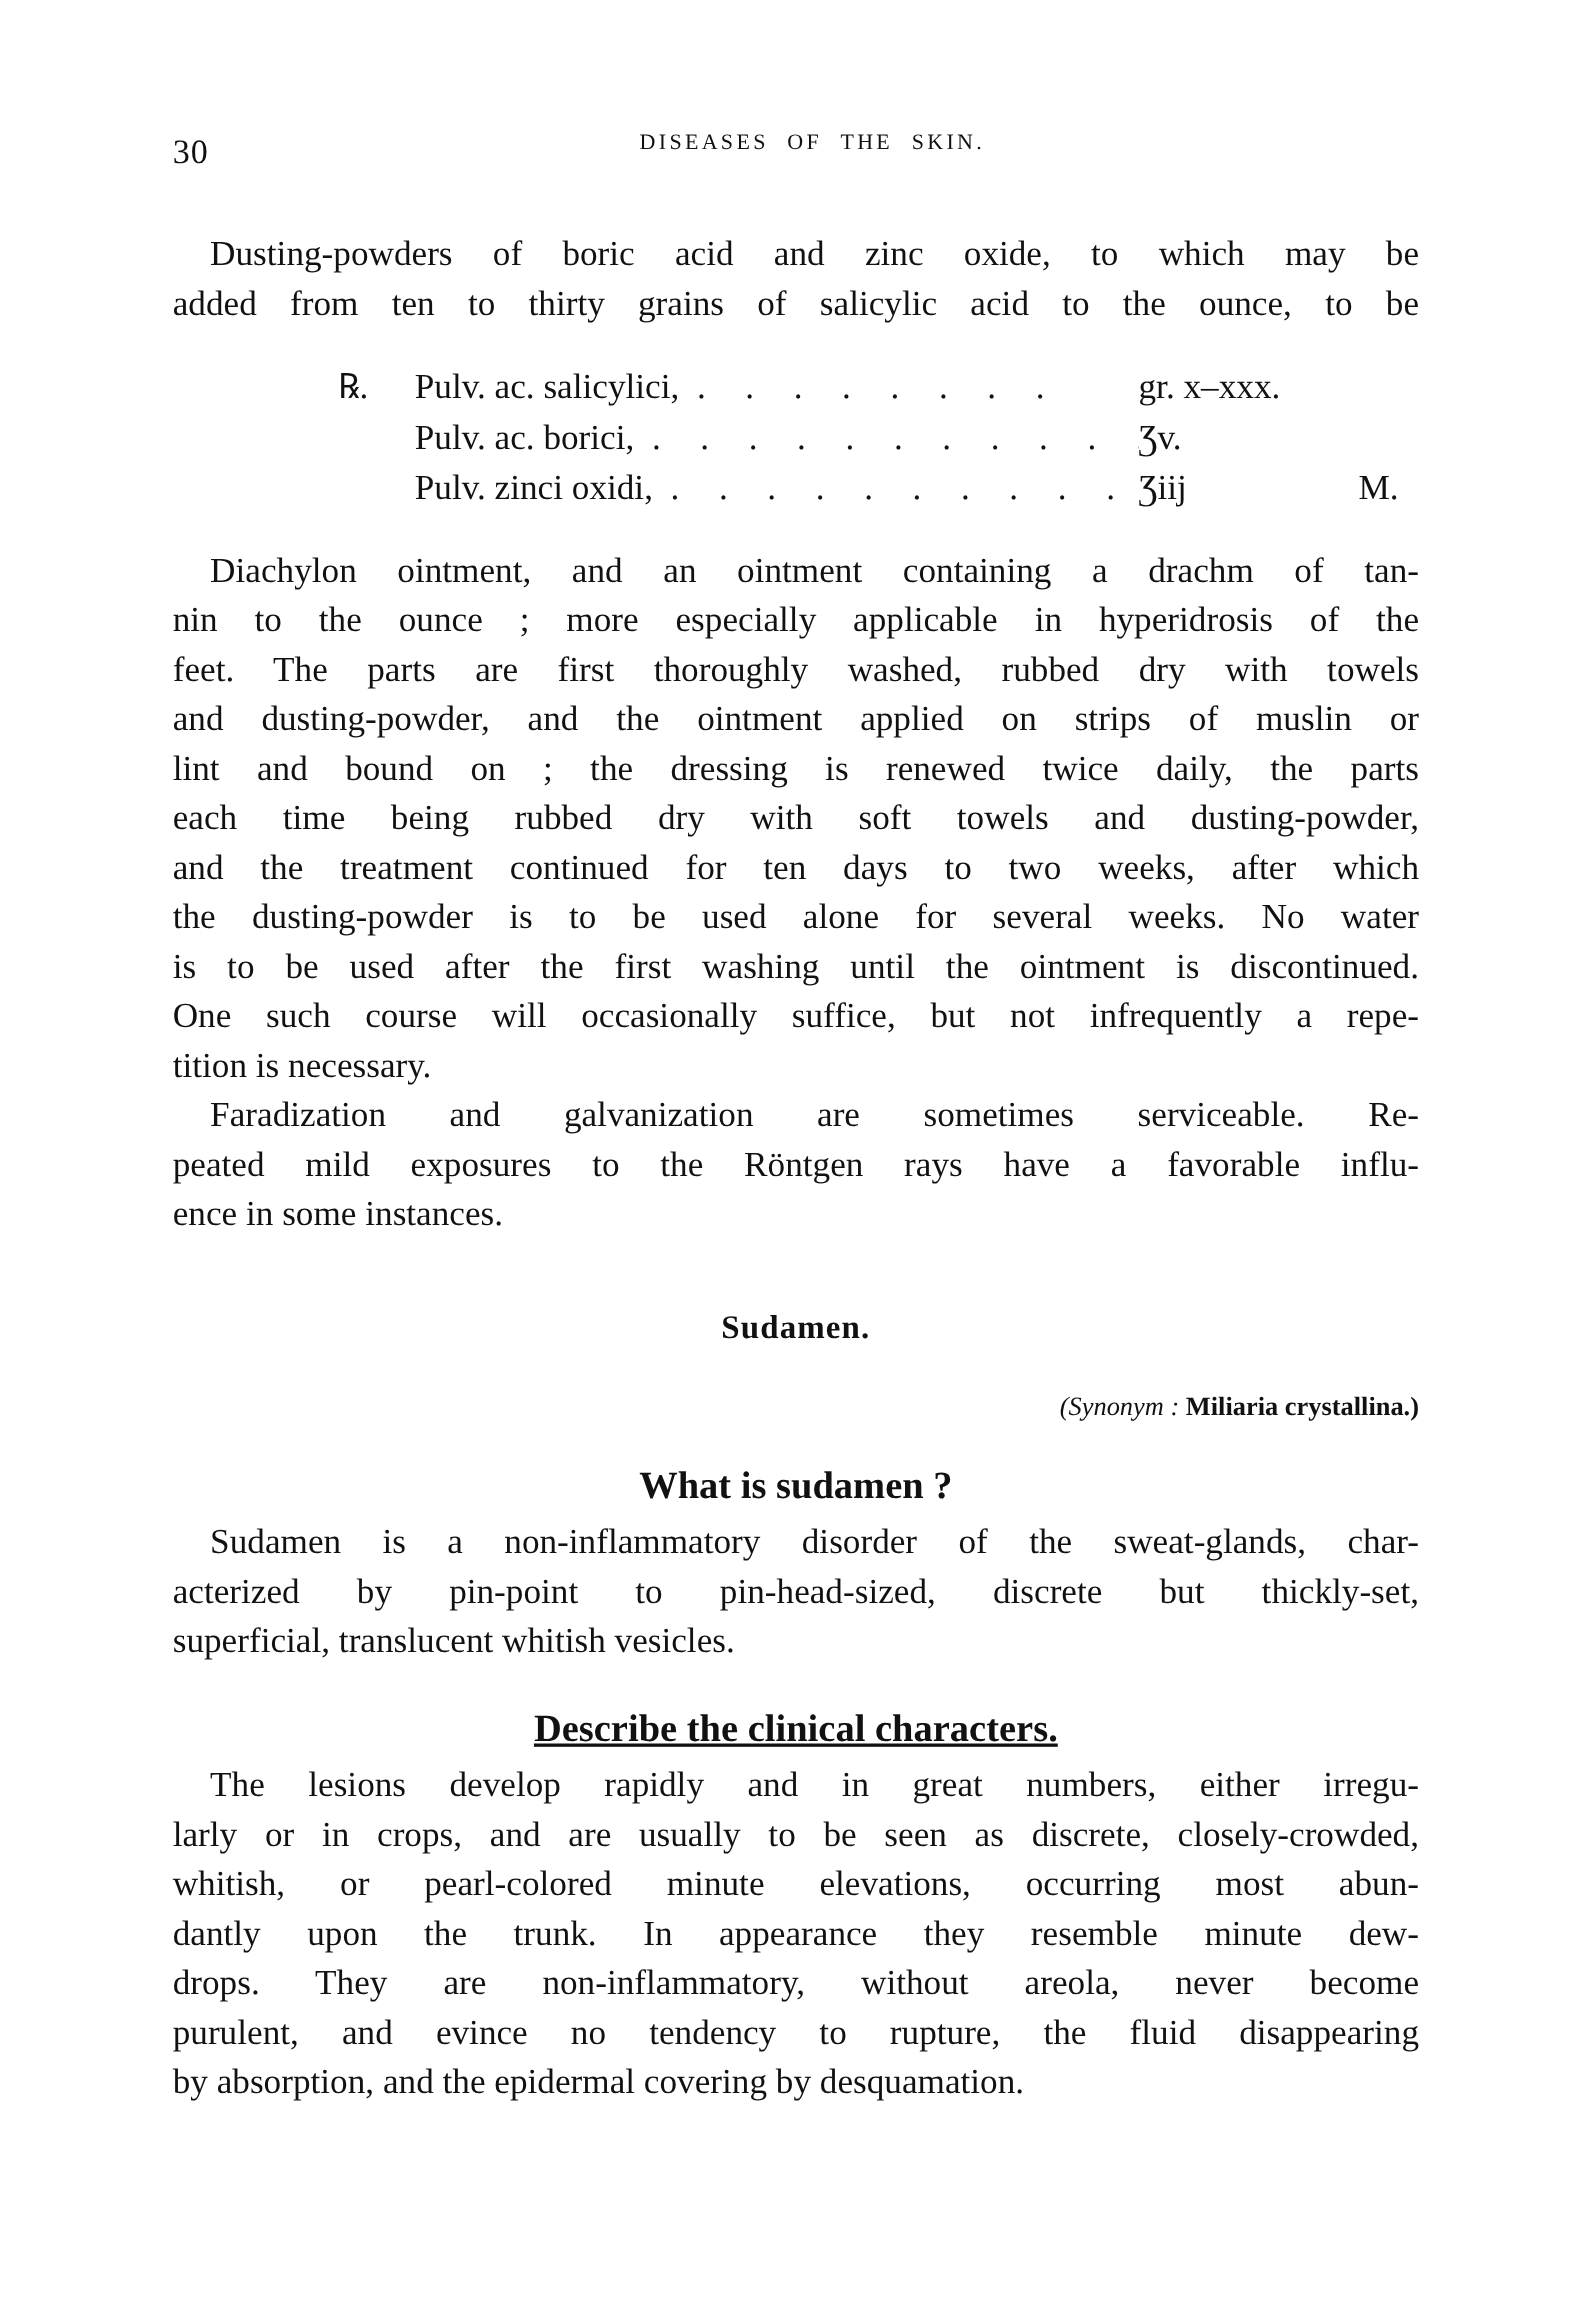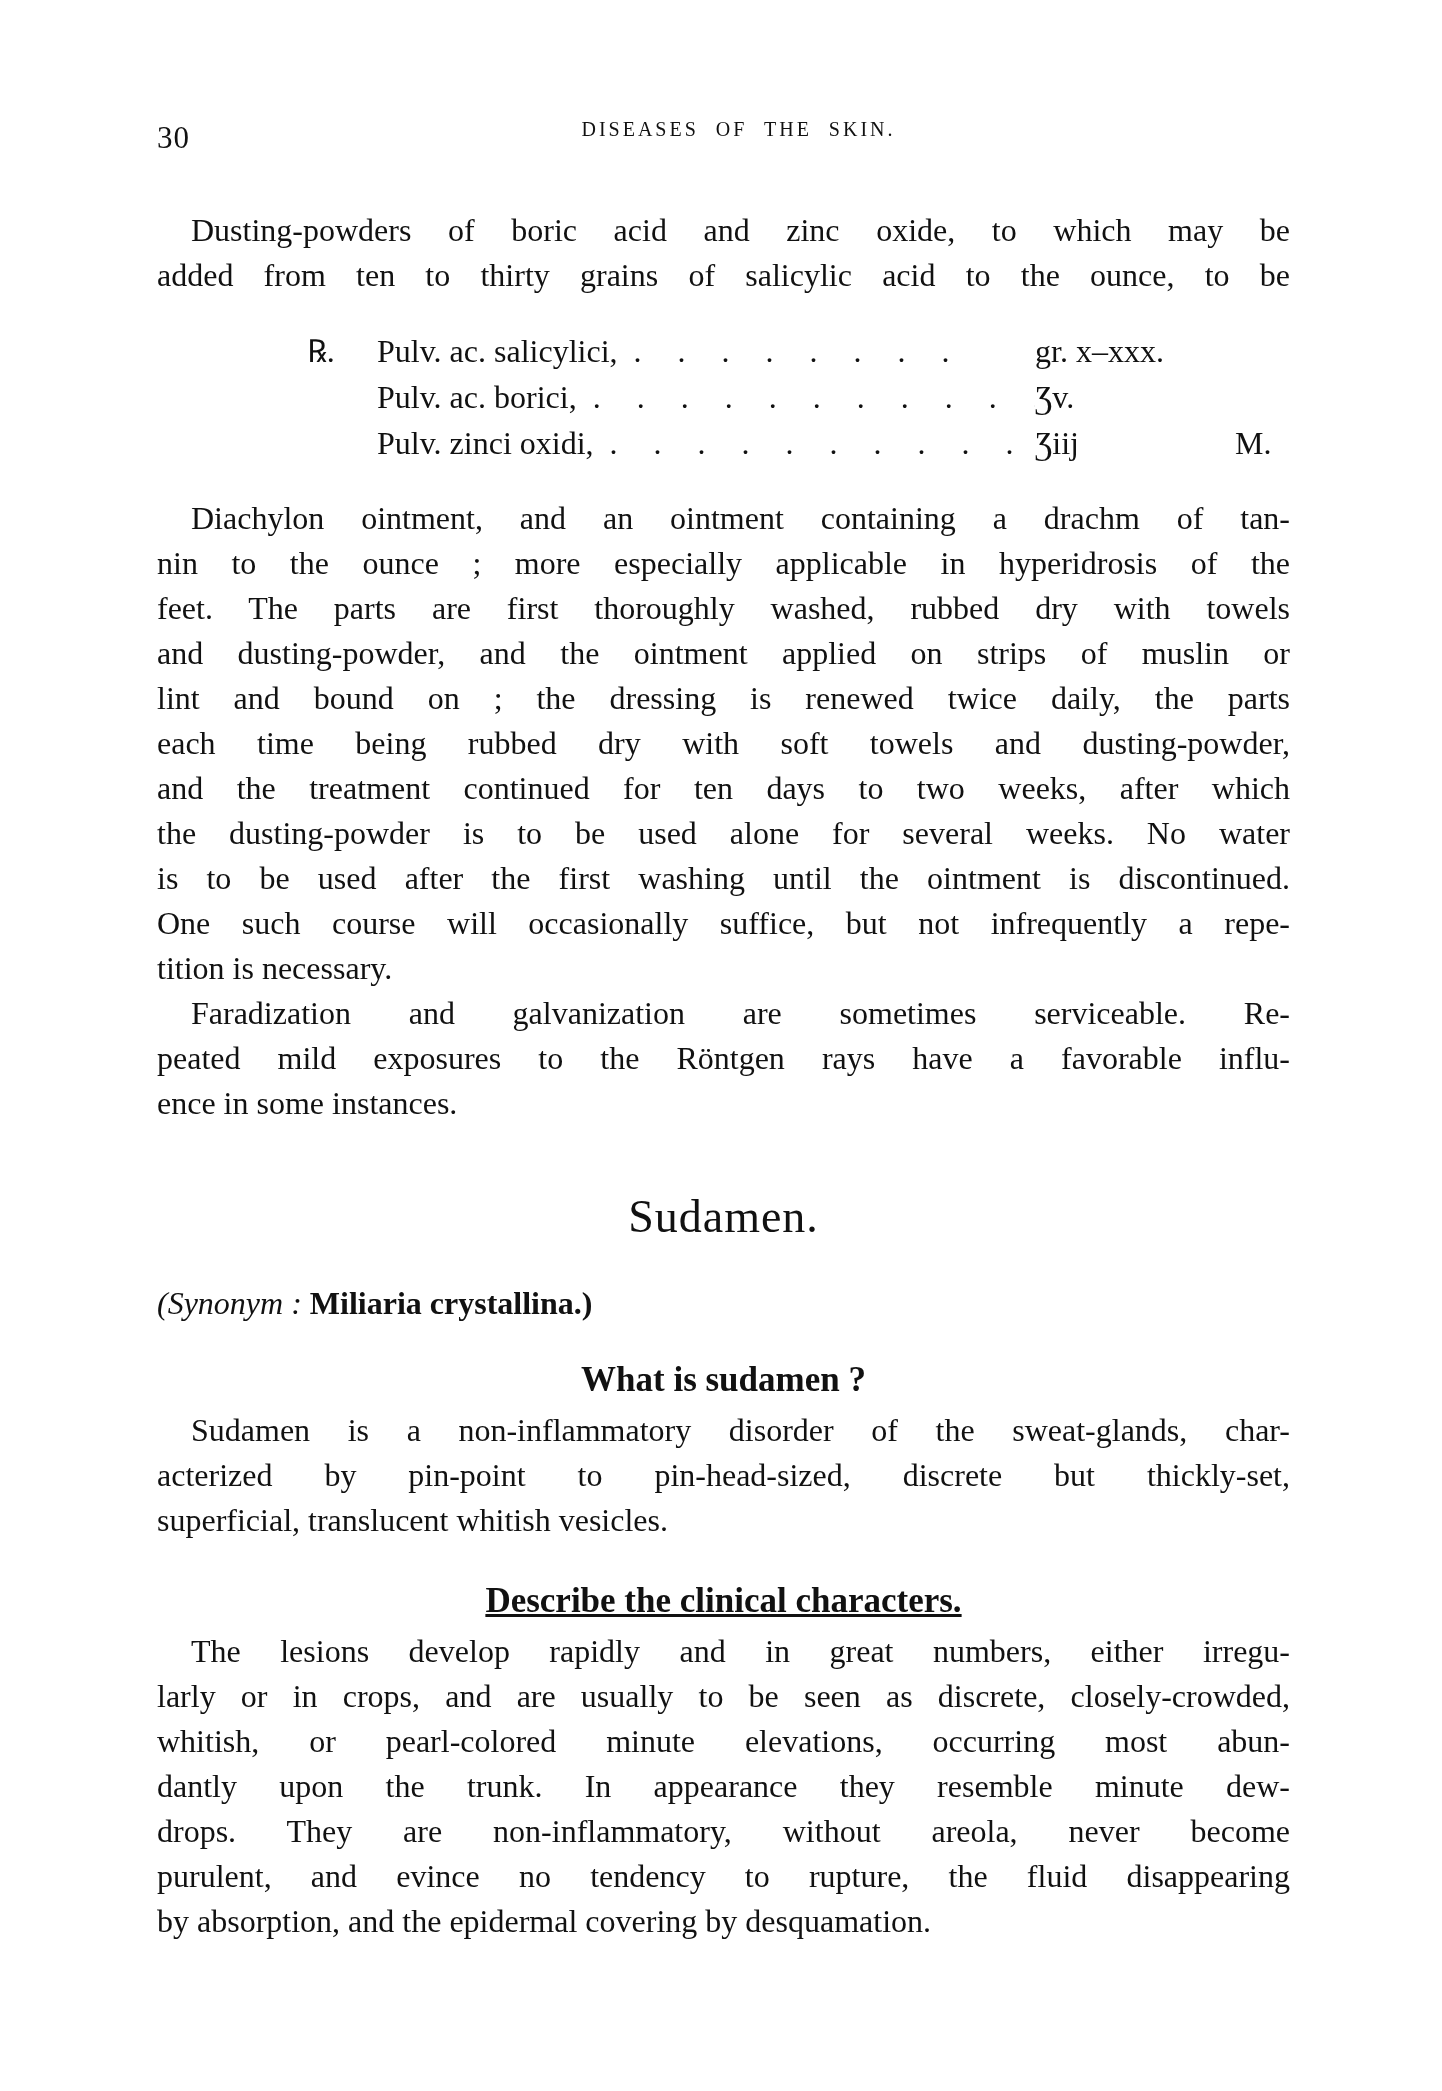--- a/index.html
+++ b/index.html
@@ -45,28 +45,28 @@
     white-space:nowrap;
     word-spacing:26px;
     padding:0 10px 0 16px;
     letter-spacing:1px;
   }
   .rx-qty{flex:0 0 200px;}
   .rx-m{flex:0 0 55px;text-align:left;}
   
   .section-title{
     text-align:center;
-    font-size:46px;
-    font-weight:normal;
+    font-size:30px;
+    font-weight:bold;
     letter-spacing:1px;
     margin-top:64px;
   }
   .synonym{
-    text-align:left;
-    font-size:32px;
+    text-align:right;
+    font-size:24px;
     margin-top:42px;
   }
   .synonym .syn-label{font-style:italic;}
   .synonym .syn-value{font-weight:bold;}
   .question{
     font-size:35px;
     font-weight:bold;
     margin-top:36px;
     line-height:44px;
     text-align:center;

